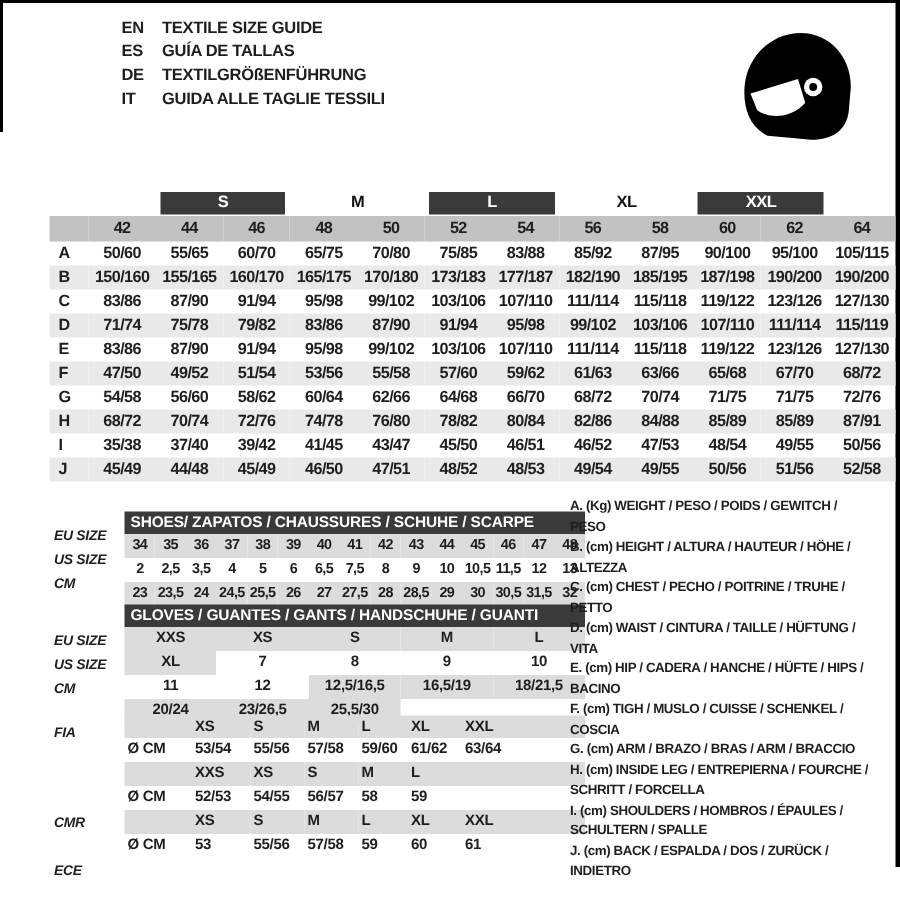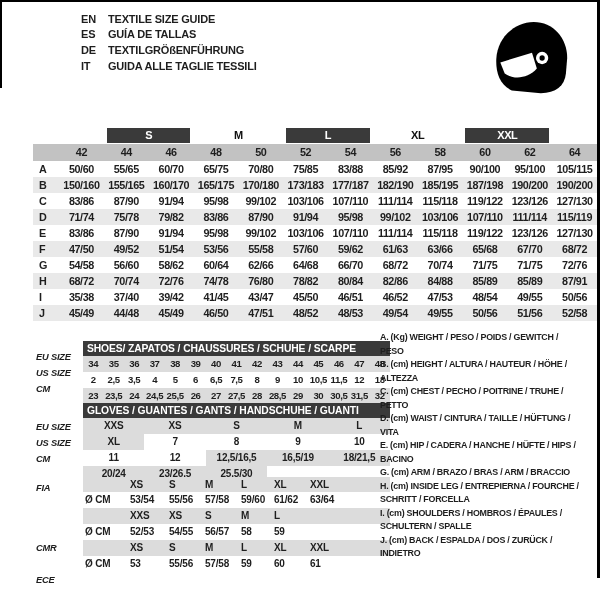--- a/index.html
+++ b/index.html
@@ -363,18 +363,19 @@
       <div class="hl">60</div>
       <div class="hl">61</div>
     </div>
 
   <div class="legend" id="legend">
       <div class="legend-item">A. (Kg) WEIGHT / PESO / POIDS / GEWITCH / PESO</div>
       <div class="legend-item">B. (cm) HEIGHT / ALTURA / HAUTEUR / HÖHE / ALTEZZA</div>
       <div class="legend-item">C. (cm) CHEST / PECHO / POITRINE / TRUHE / PETTO</div>
       <div class="legend-item">D. (cm) WAIST / CINTURA / TAILLE / HÜFTUNG / VITA</div>
       <div class="legend-item">E. (cm) HIP / CADERA / HANCHE / HÜFTE / HIPS / BACINO</div>
+      <div class="legend-item">F. (cm) TIGH / MUSLO / CUISSE / SCHENKEL / COSCIA</div>
       <div class="legend-item">G. (cm) ARM / BRAZO / BRAS / ARM / BRACCIO</div>
       <div class="legend-item">H. (cm) INSIDE LEG / ENTREPIERNA / FOURCHE / SCHRITT / FORCELLA</div>
       <div class="legend-item">I. (cm) SHOULDERS / HOMBROS / ÉPAULES / SCHULTERN / SPALLE</div>
       <div class="legend-item">J. (cm) BACK / ESPALDA / DOS / ZURÜCK / INDIETRO</div>
     </div>
 </div>
 
 </body></html>

